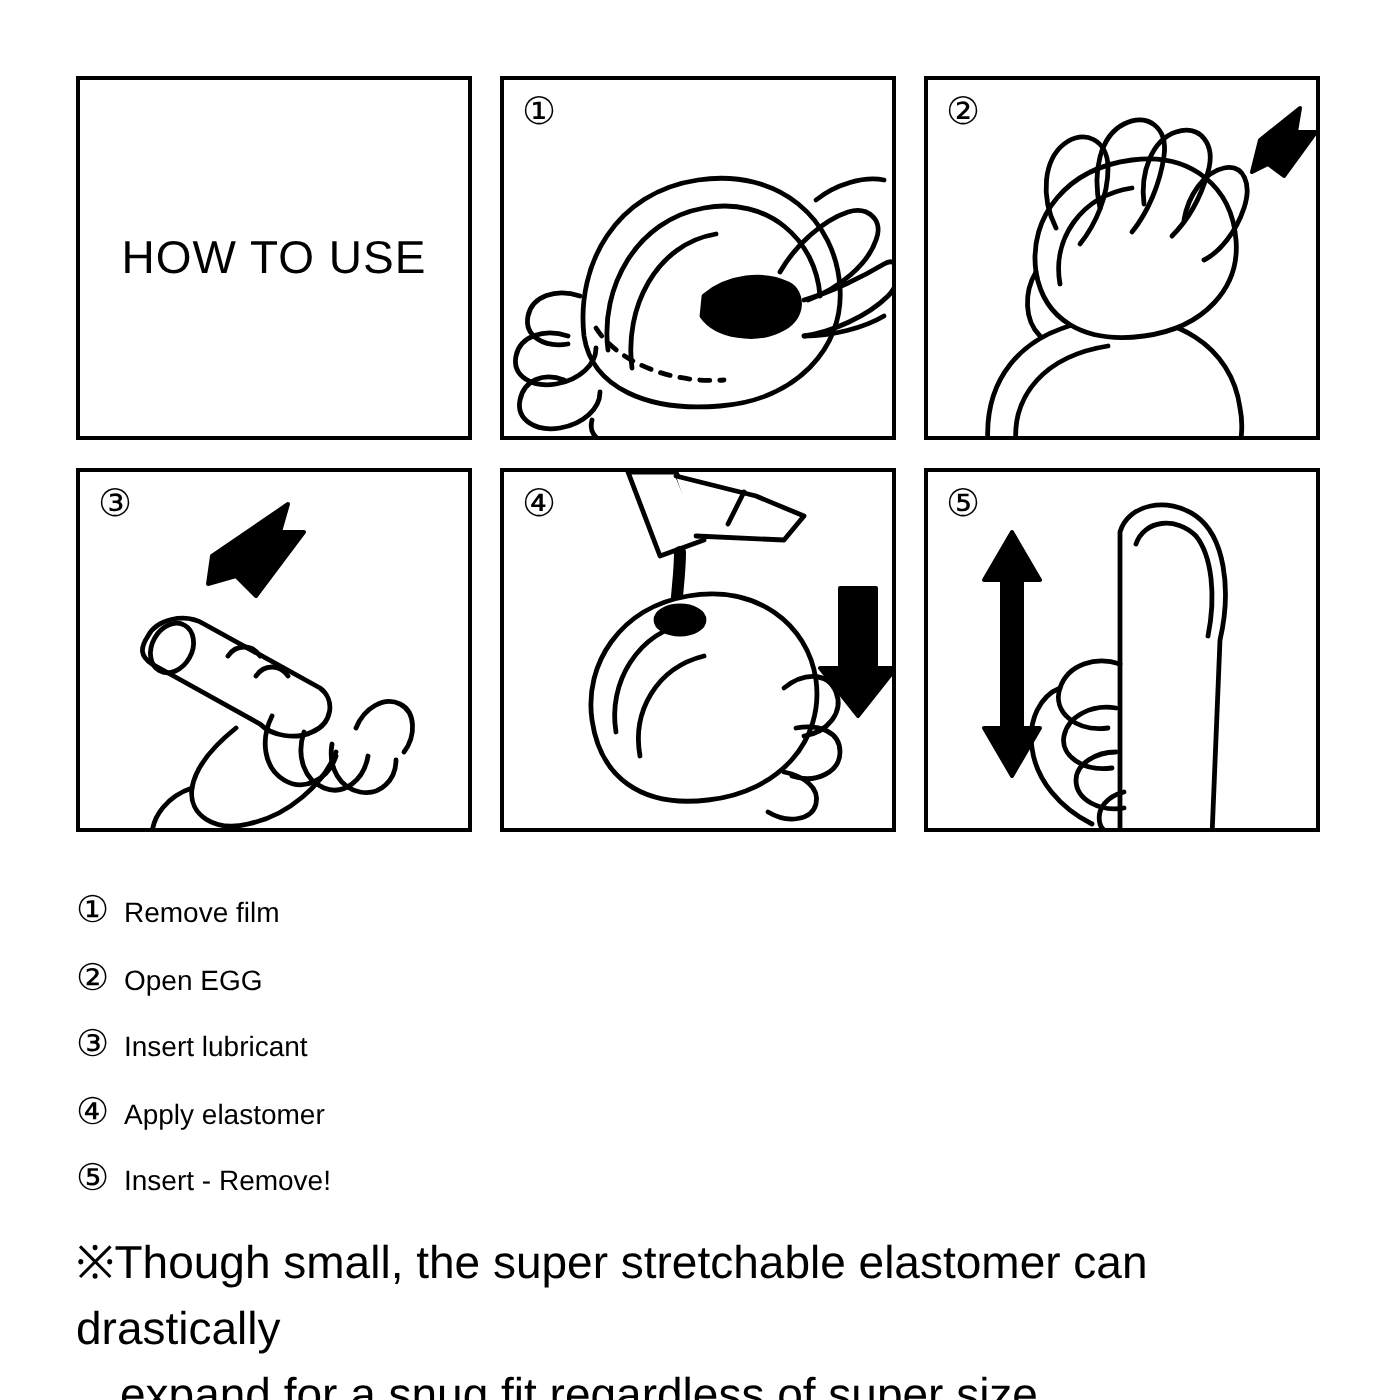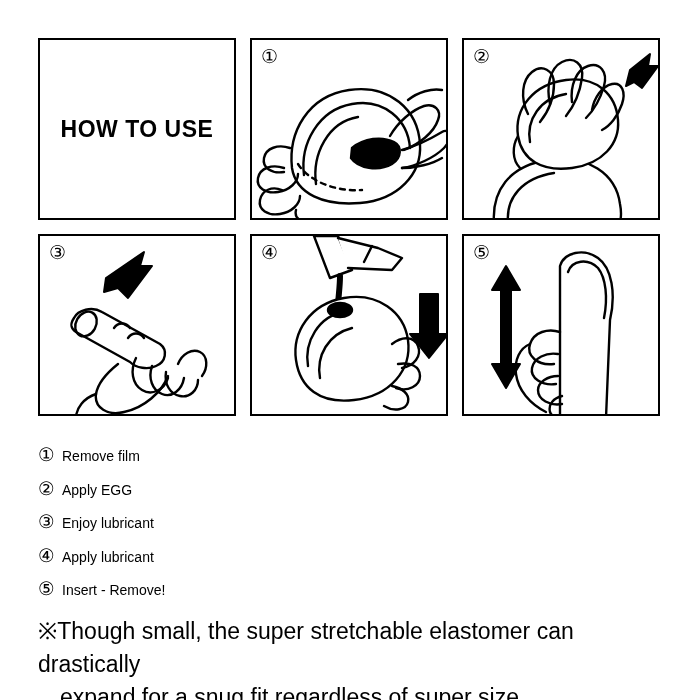--- a/index.html
+++ b/index.html
@@ -43,21 +43,21 @@
   }
   .panel-title {
     position: absolute;
     left: 0;
     right: 0;
     top: 50%;
     transform: translateY(-50%);
     text-align: center;
     font-size: 23px;
     letter-spacing: 0.5px;
-    font-weight: 700;
+    font-weight: 400;
   }
   .step-num {
     position: absolute;
     left: 9px;
     top: 7px;
     font-size: 19px;
     line-height: 1;
     z-index: 6;
   }
   .panel svg {
@@ -233,31 +233,31 @@
 
   <div class="legend">
 
     <div class="legend-row">
       <span class="legend-num">①</span>
       <span class="legend-label">Remove film</span>
     </div>
 
     <div class="legend-row">
       <span class="legend-num">②</span>
-      <span class="legend-label">Apply EGG</span>
+      <span class="legend-label">Open EGG</span>
     </div>
 
     <div class="legend-row">
       <span class="legend-num">③</span>
-      <span class="legend-label">Enjoy lubricant</span>
+      <span class="legend-label">Insert lubricant</span>
     </div>
 
     <div class="legend-row">
       <span class="legend-num">④</span>
-      <span class="legend-label">Apply lubricant</span>
+      <span class="legend-label">Apply elastomer</span>
     </div>
 
     <div class="legend-row">
       <span class="legend-num">⑤</span>
       <span class="legend-label">Insert - Remove!</span>
     </div>
 
     <div class="note">
       <span>※Though small, the super stretchable elastomer can drastically</span>
       <span class="note-line2">expand for a snug fit regardless of super size.</span>

